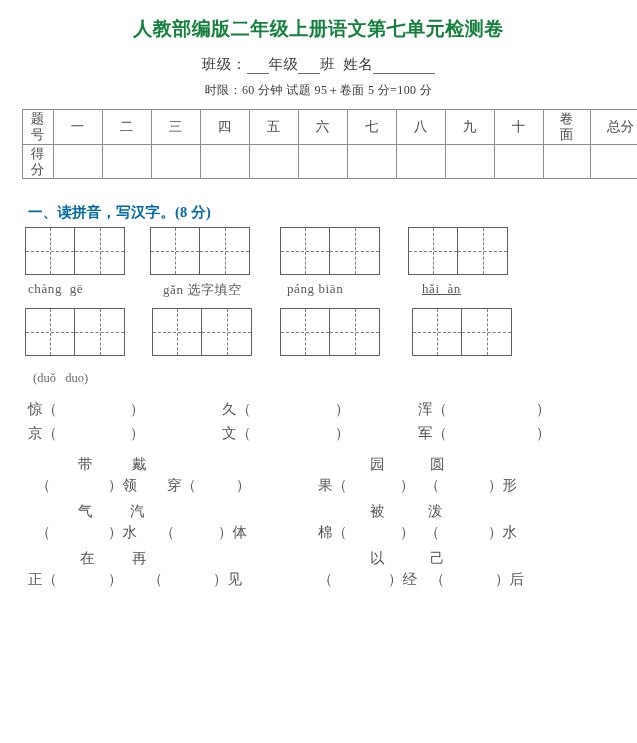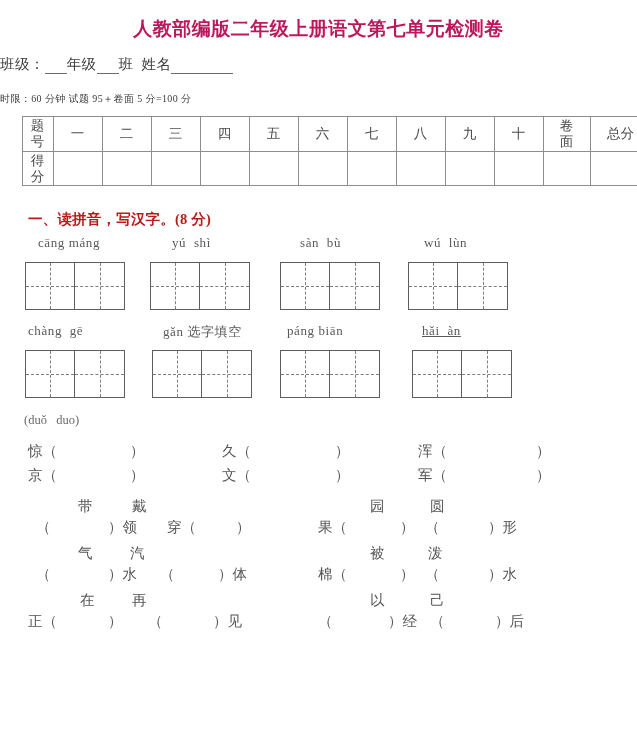--- a/index.html
+++ b/index.html
@@ -14,34 +14,35 @@
     font-family: "Liberation Serif", "DejaVu Serif", serif;
     color: #5a5a5a;
     overflow: hidden;
   }
 
   
   .paper-title {
     text-align: center;
     font-size: 19px;
     font-weight: bold;
-    color: #be185d;
+    color: #15803d;
     letter-spacing: 0.5px;
     margin: 18px 0 0 0;
     line-height: 1.2;
   }
   .sub-line {
+    text-align: center;
     font-size: 14.5px;
     color: #3c3c3c;
     margin-top: 14px;
     letter-spacing: 0.4px;
   }
   .sub-line.small {
-    margin-top: 18px;
-    font-size: 10px;
+    margin-top: 8px;
+    font-size: 12px;
   }
   .blank-u {
     display: inline-block;
     border-bottom: 1px solid #6a6a6a;
     height: 0.95em;
     vertical-align: bottom;
   }
   .u-short { width: 22px; }
   .u-mid   { width: 22px; }
   .u-long  { width: 62px; }
@@ -72,21 +73,21 @@
   }
   td.num-col  { width: 48px; }
   td.face-col { width: 46px; text-align: left; padding-left: 4px; }
   td.total-col{ width: 60px; }
   .vchar { display: block; }
 
   
   .sec-head {
     font-size: 14.5px;
     font-weight: bold;
-    color: #b91c1c;
+    color: #0369a1;
     margin: 0;
     padding-left: 28px;
     letter-spacing: 0.2px;
   }
 
   
   #section-one { margin-top: 24px; }
   .pinyin-row {
     position: relative;
     height: 22px;
@@ -244,47 +245,41 @@
       <td></td>
       <td></td>
     </tr>
   </tbody>
     </table>
 </div>
 
 <div id="section-one">
   <div class="sec-head">一、读拼音，写汉字。(8 分)</div>
 
-  <div class="pinyin-row">
-    <span class="pinyin-cell" style="left:38px;">cāng máng</span>
-    <span class="pinyin-cell" style="left:172px;">yú  shì</span>
-    <span class="pinyin-cell" style="left:300px;">sàn  bù</span>
-    <span class="pinyin-cell" style="left:424px;">wú  lùn</span>
-  </div>
 
   <div class="grid-row">
     <div class="tzg" style="left:25px;">
         <div class="tzg-cell"></div>
         <div class="tzg-cell"></div>
       </div>
     <div class="tzg" style="left:150px;">
         <div class="tzg-cell"></div>
         <div class="tzg-cell"></div>
       </div>
     <div class="tzg" style="left:280px;">
         <div class="tzg-cell"></div>
         <div class="tzg-cell"></div>
       </div>
     <div class="tzg" style="left:408px;">
         <div class="tzg-cell"></div>
         <div class="tzg-cell"></div>
       </div>
   </div>
 
-  <div class="pinyin-row" style="margin-top:11px;">
+  <div class="pinyin-row" style="margin-top:4px;">
     <span class="pinyin-cell" style="left:28px;">chàng  gē</span>
     <span class="pinyin-cell" style="left:163px;">gǎn 选字填空</span>
     <span class="pinyin-cell" style="left:287px;">páng biān</span>
     <span class="pinyin-cell" style="left:422px;text-decoration:underline;">hǎi  àn</span>
   </div>
 
   <div class="grid-row">
     <div class="tzg" style="left:25px;">
         <div class="tzg-cell"></div>
         <div class="tzg-cell"></div>
@@ -301,21 +296,21 @@
         <div class="tzg-cell"></div>
         <div class="tzg-cell"></div>
       </div>
   </div>
 </div>
 
 <div id="section-two">
 
 
   <div class="s2-line">
-    <span class="s2-item" style="left:24px;"><span class="py">(duǒ   duo)</span></span>
+    <span class="s2-item" style="left:33px;"><span class="py">(duǒ   duo)</span></span>
   </div>
 
 </div>
 
 <div id="section-three">
 
   <div class="s3-line">
     <span class="s3-item" style="left:28px;">惊（</span>
     <span class="s3-item" style="left:130px;">）</span>
     <span class="s3-item" style="left:222px;">久（</span>

